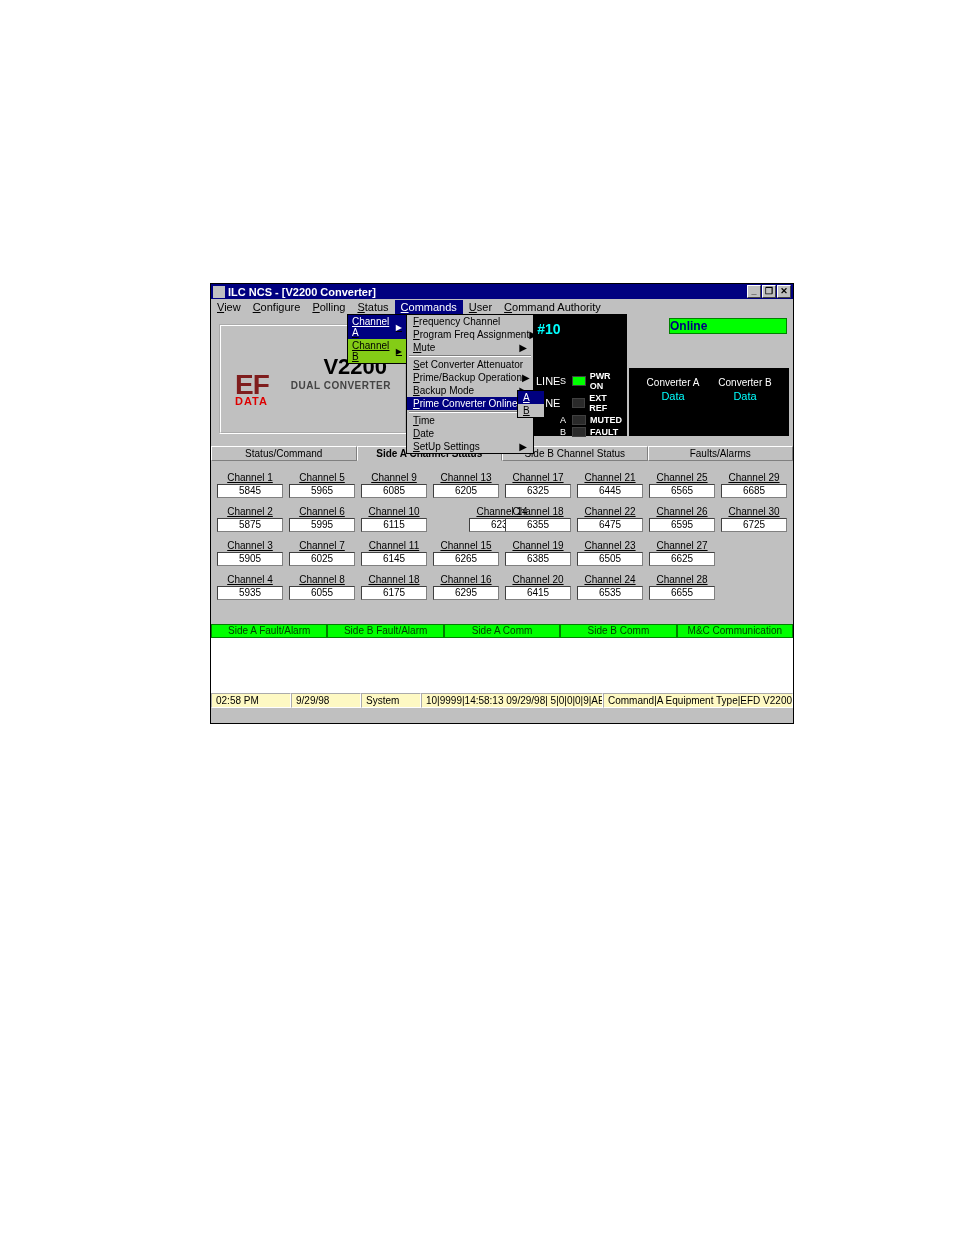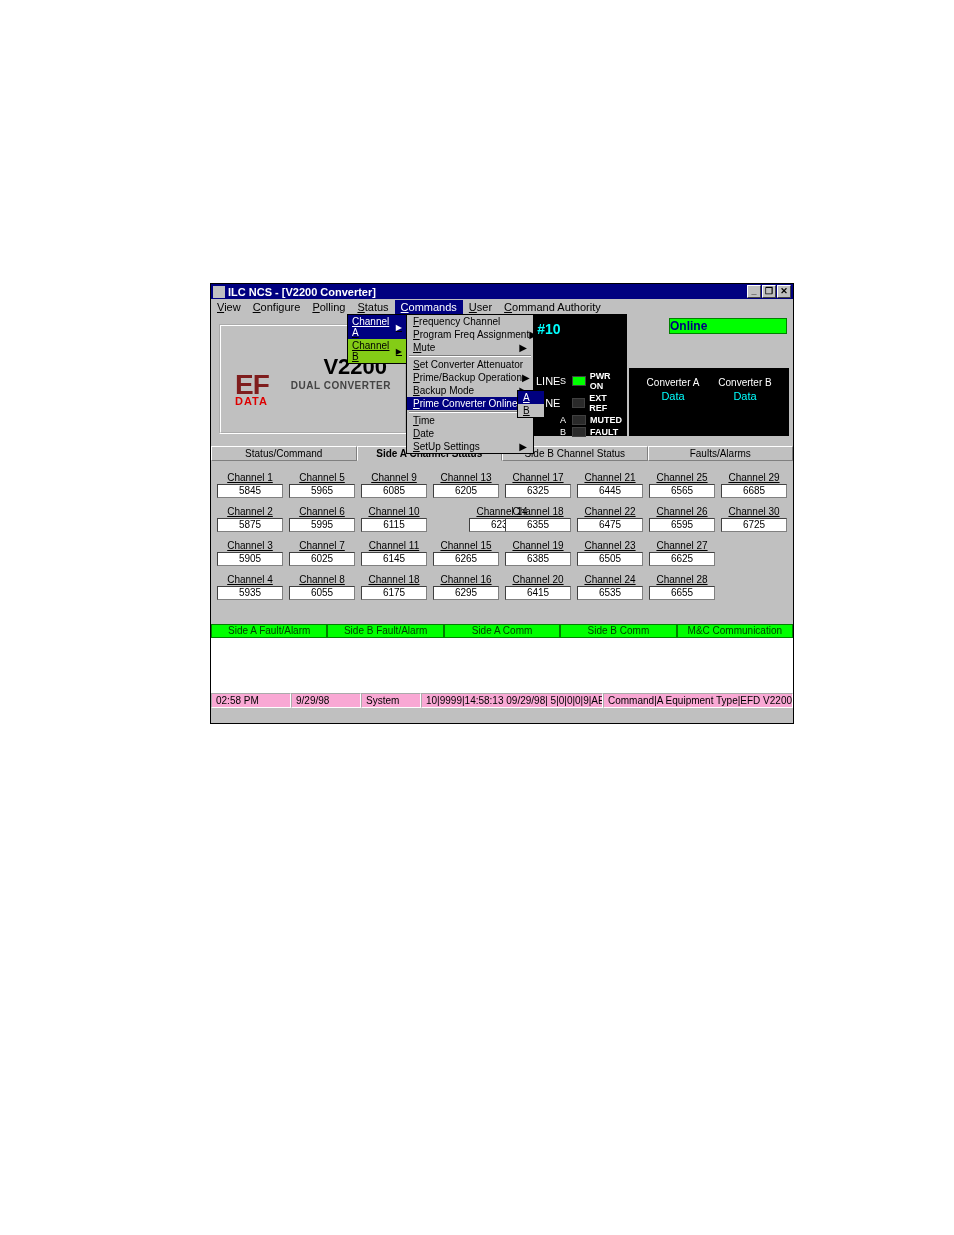--- a/index.html
+++ b/index.html
@@ -57,21 +57,21 @@
   .grid { position:absolute; top:158px; left:6px; right:6px; }
   .chcell { position:absolute; width:66px; }
   .chcell .lbl { font-size:10px; text-align:center; text-decoration: underline; color:#000; }
   .chcell .val { margin-top:1px; height:14px; background:#fff; border:1px solid #808080; border-top-color:#404040; border-left-color:#404040; text-align:center; font-size:10px; line-height:12px; }
   
   .statusstrip { position:absolute; top:310px; left:0; right:0; height:14px; display:flex; }
   .statusstrip .sc { flex:1; background:#00ff00; border:1px solid #008000; text-align:center; font-size:10px; color:#004000; line-height:12px; }
   
   .whitespace { position:absolute; top:324px; left:0; right:0; bottom:16px; background:#fff; }
   
-  .footer { position:absolute; left:0; right:0; bottom:0; height:16px; background:#f9a8d4; display:flex; font-size:10px; border-top:1px solid #fff; }
+  .footer { position:absolute; left:0; right:0; bottom:0; height:16px; background:#fef9c3; display:flex; font-size:10px; border-top:1px solid #fff; }
   .footer .cell { border:1px inset #fff; padding:1px 4px; white-space:nowrap; overflow:hidden; }
 </style>
 </head>
 <body>
 
 <div class="page">
   <div class="app">
 
     <div class="titlebar">
       <span class="icon"></span>

